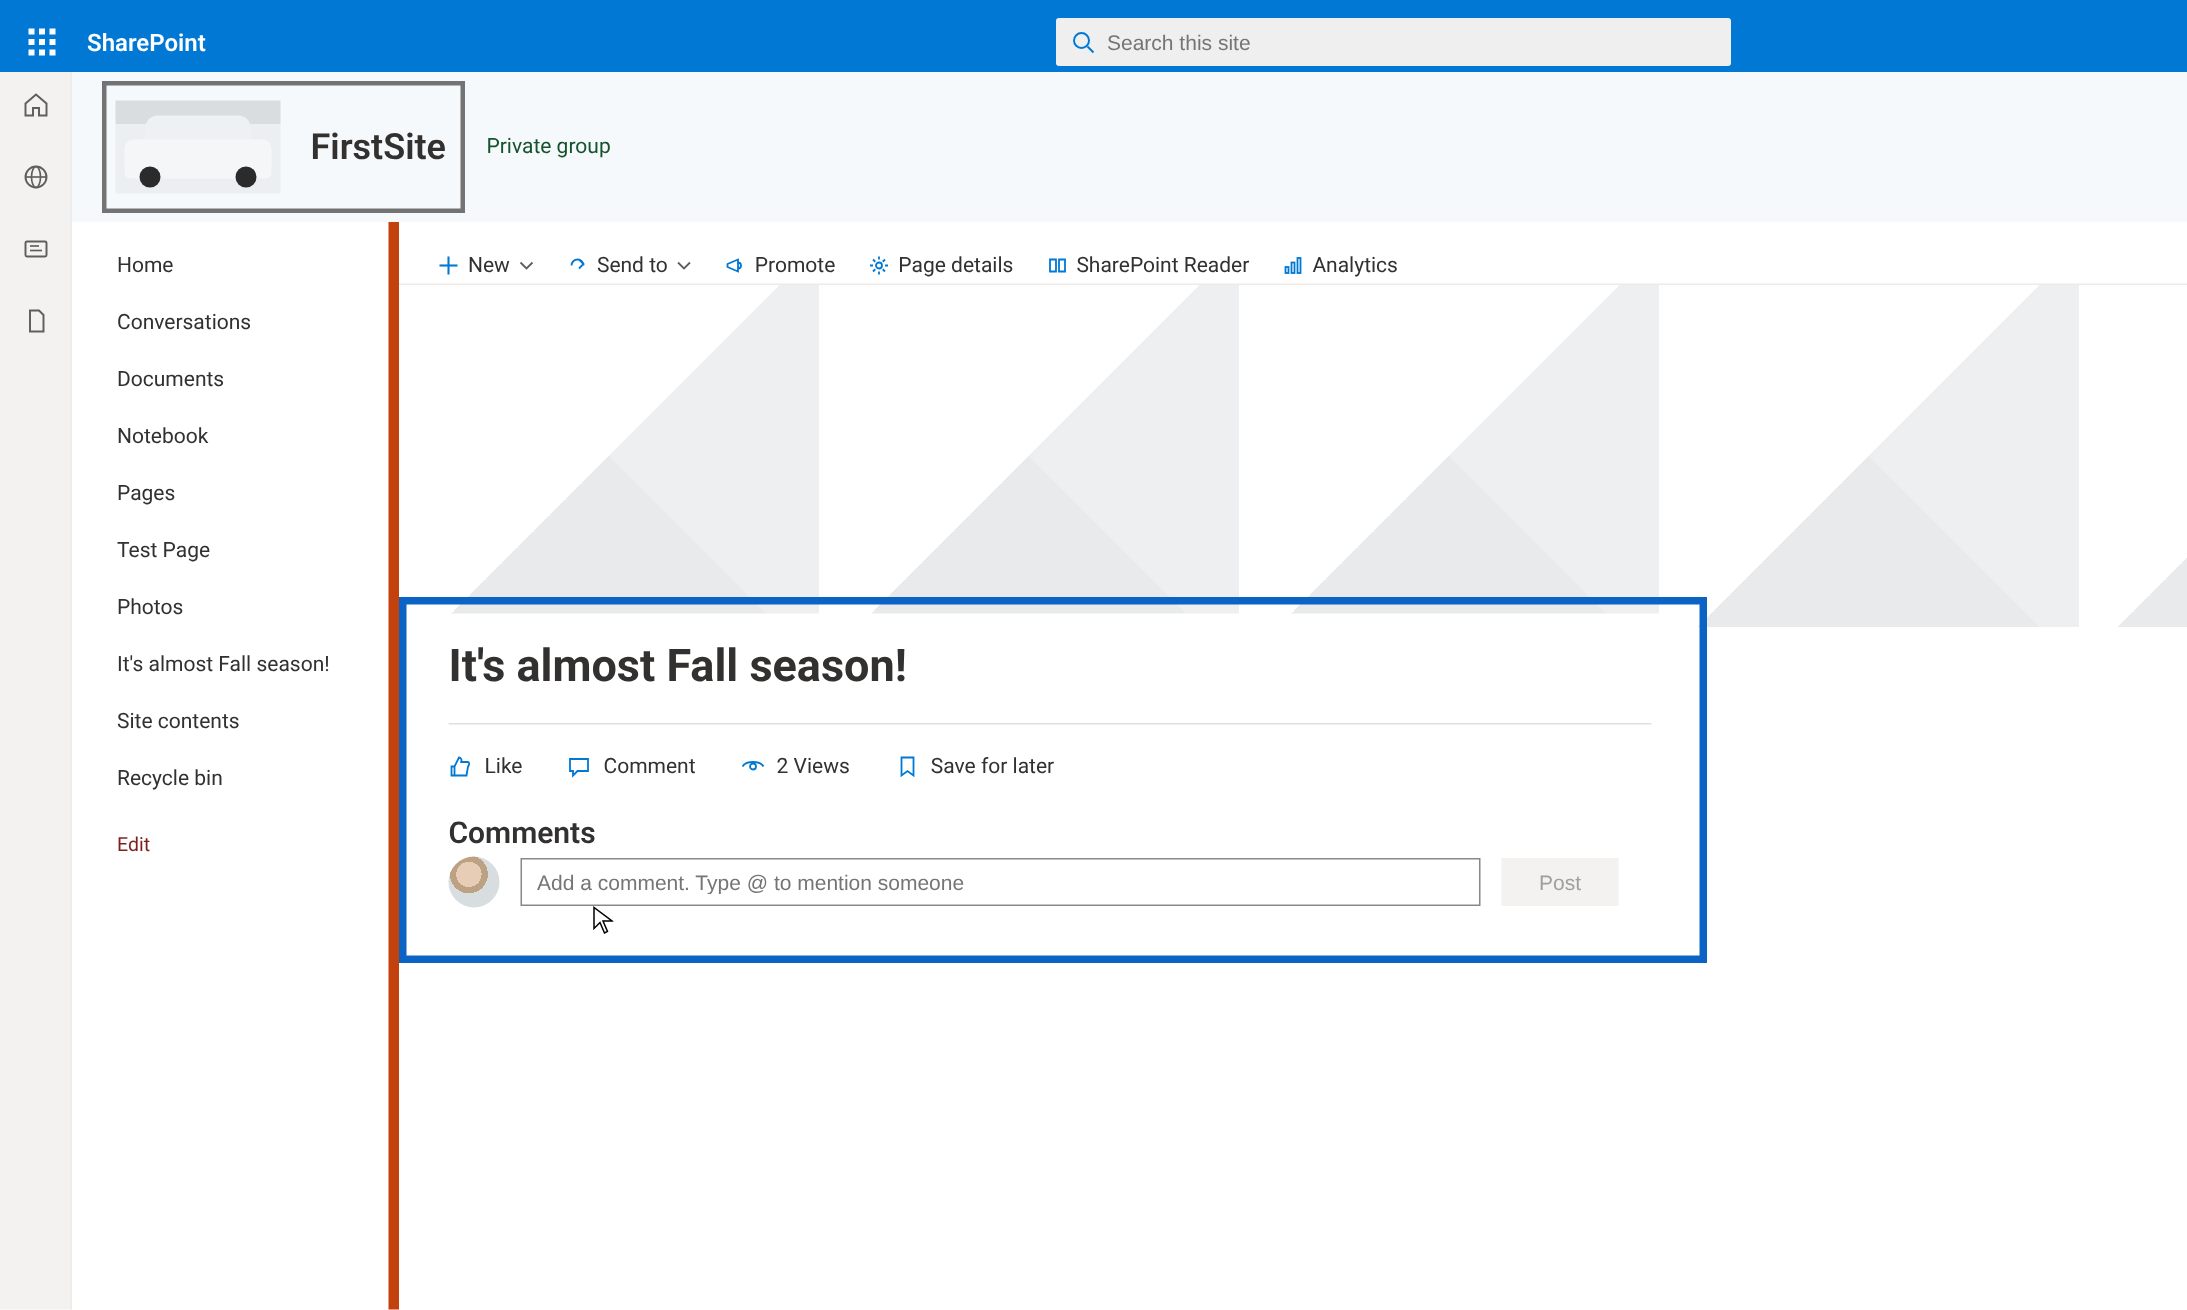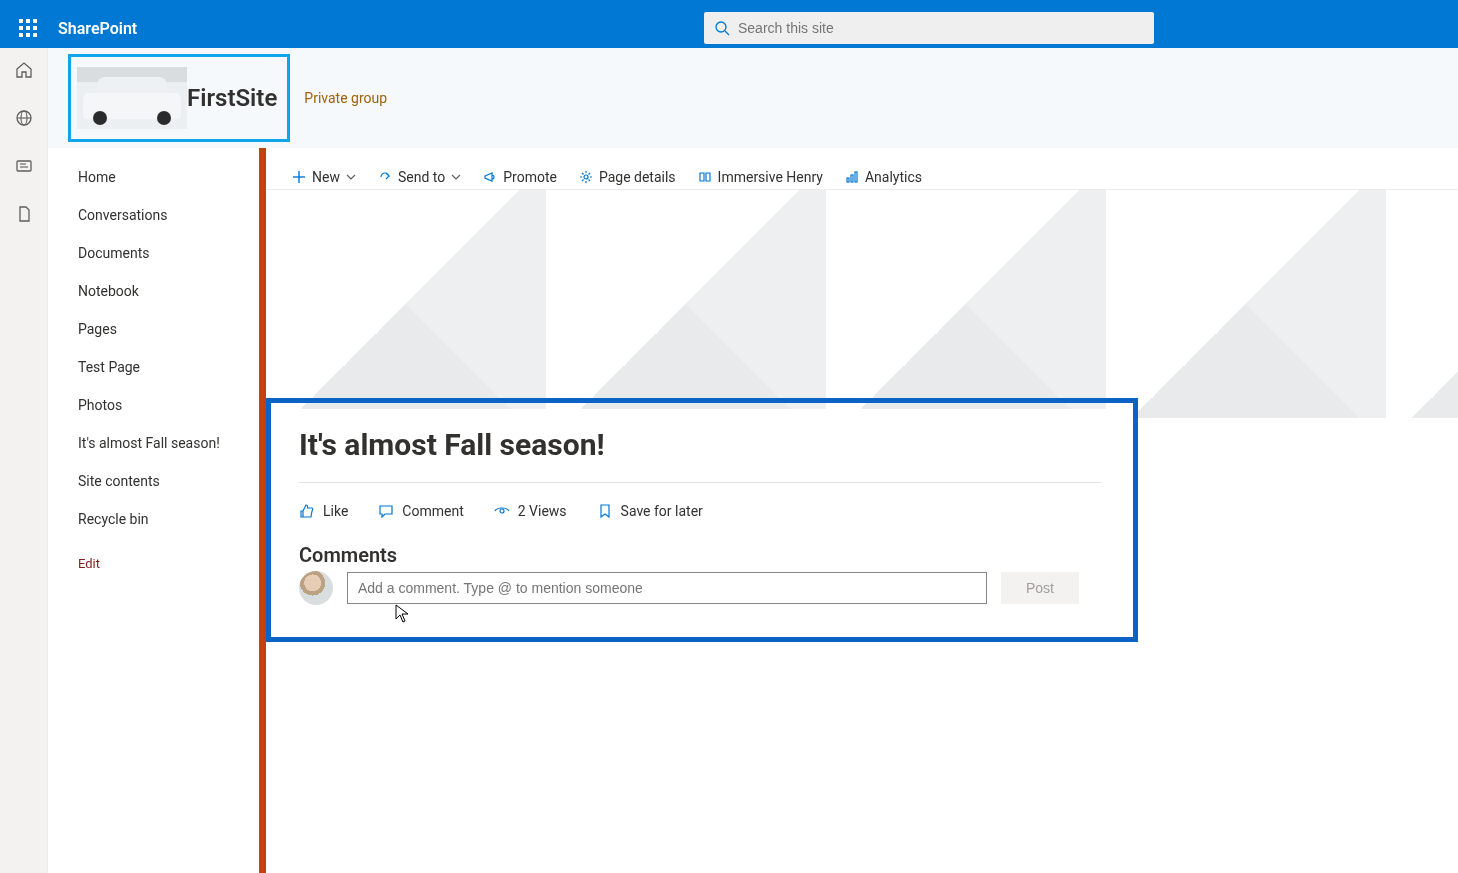--- a/index.html
+++ b/index.html
@@ -71,36 +71,37 @@
   
   .site-header {
     position: absolute;
     top: 48px; left: 48px; right: 0;
     height: 100px;
     background: #f6f9fb;
     display: flex; align-items: center;
     padding: 0 20px;
   }
   .site-header-box {
-    border: 3px solid #0ea5e9;
+    border: 3px solid #737373;
     display:flex; align-items:center;
     padding: 6px 10px 6px 6px;
+    gap: 20px;
     height: 88px;
   }
   .site-logo {
     width: 110px; height: 62px;
     background: linear-gradient(180deg,#d9dde0 0 25%,#eceff1 25% 100%);
     position: relative;
   }
   .car-body{position:absolute;left:6px;right:6px;bottom:10px;height:26px;border-radius:6px 6px 4px 4px;background:#f4f6f7;}
   .car-top{position:absolute;left:20px;right:20px;top:10px;height:18px;border-radius:8px 8px 0 0;background:#eef1f3;}
   .car-w1,.car-w2{position:absolute;bottom:4px;width:14px;height:14px;border-radius:50%;background:#2b2b2b;}
   .car-w1{left:16px}.car-w2{right:16px}
   .site-name { font-size: 24px; font-weight: 600; }
-  .site-privacy { color: #a16207; margin-left: 14px; font-size: 14px; }
+  .site-privacy { color: #14532d; margin-left: 14px; font-size: 14px; }
 
   
   .left-nav {
     position: absolute;
     top: 148px; left: 48px; bottom: 0;
     width: 218px;
     background: #fff;
     border-right: 7px solid #c2410c;
     padding: 10px 0;
   }
@@ -325,21 +326,21 @@
         </svg>
     </span>
     <span>Page details</span>
   </div>
   <div class="cmd-item">
     <span class="cmd-ic">
       <svg width="14" height="14" viewBox="0 0 14 14">
           <path d="M2 3 H6 V11 H2 Z M8 3 H12 V11 H8 Z" fill="none" stroke="#0078d4" stroke-width="1.2"></path>
         </svg>
     </span>
-    <span>Immersive Henry</span>
+    <span>SharePoint Reader</span>
   </div>
   <div class="cmd-item">
     <span class="cmd-ic">
       <svg width="14" height="14" viewBox="0 0 14 14">
           <rect x="2" y="8" width="2" height="4" fill="none" stroke="#0078d4" stroke-width="1.2"></rect>
           <rect x="6" y="5" width="2" height="7" fill="none" stroke="#0078d4" stroke-width="1.2"></rect>
           <rect x="10" y="2" width="2" height="10" fill="none" stroke="#0078d4" stroke-width="1.2"></rect>
         </svg>
     </span>
     <span>Analytics</span>

